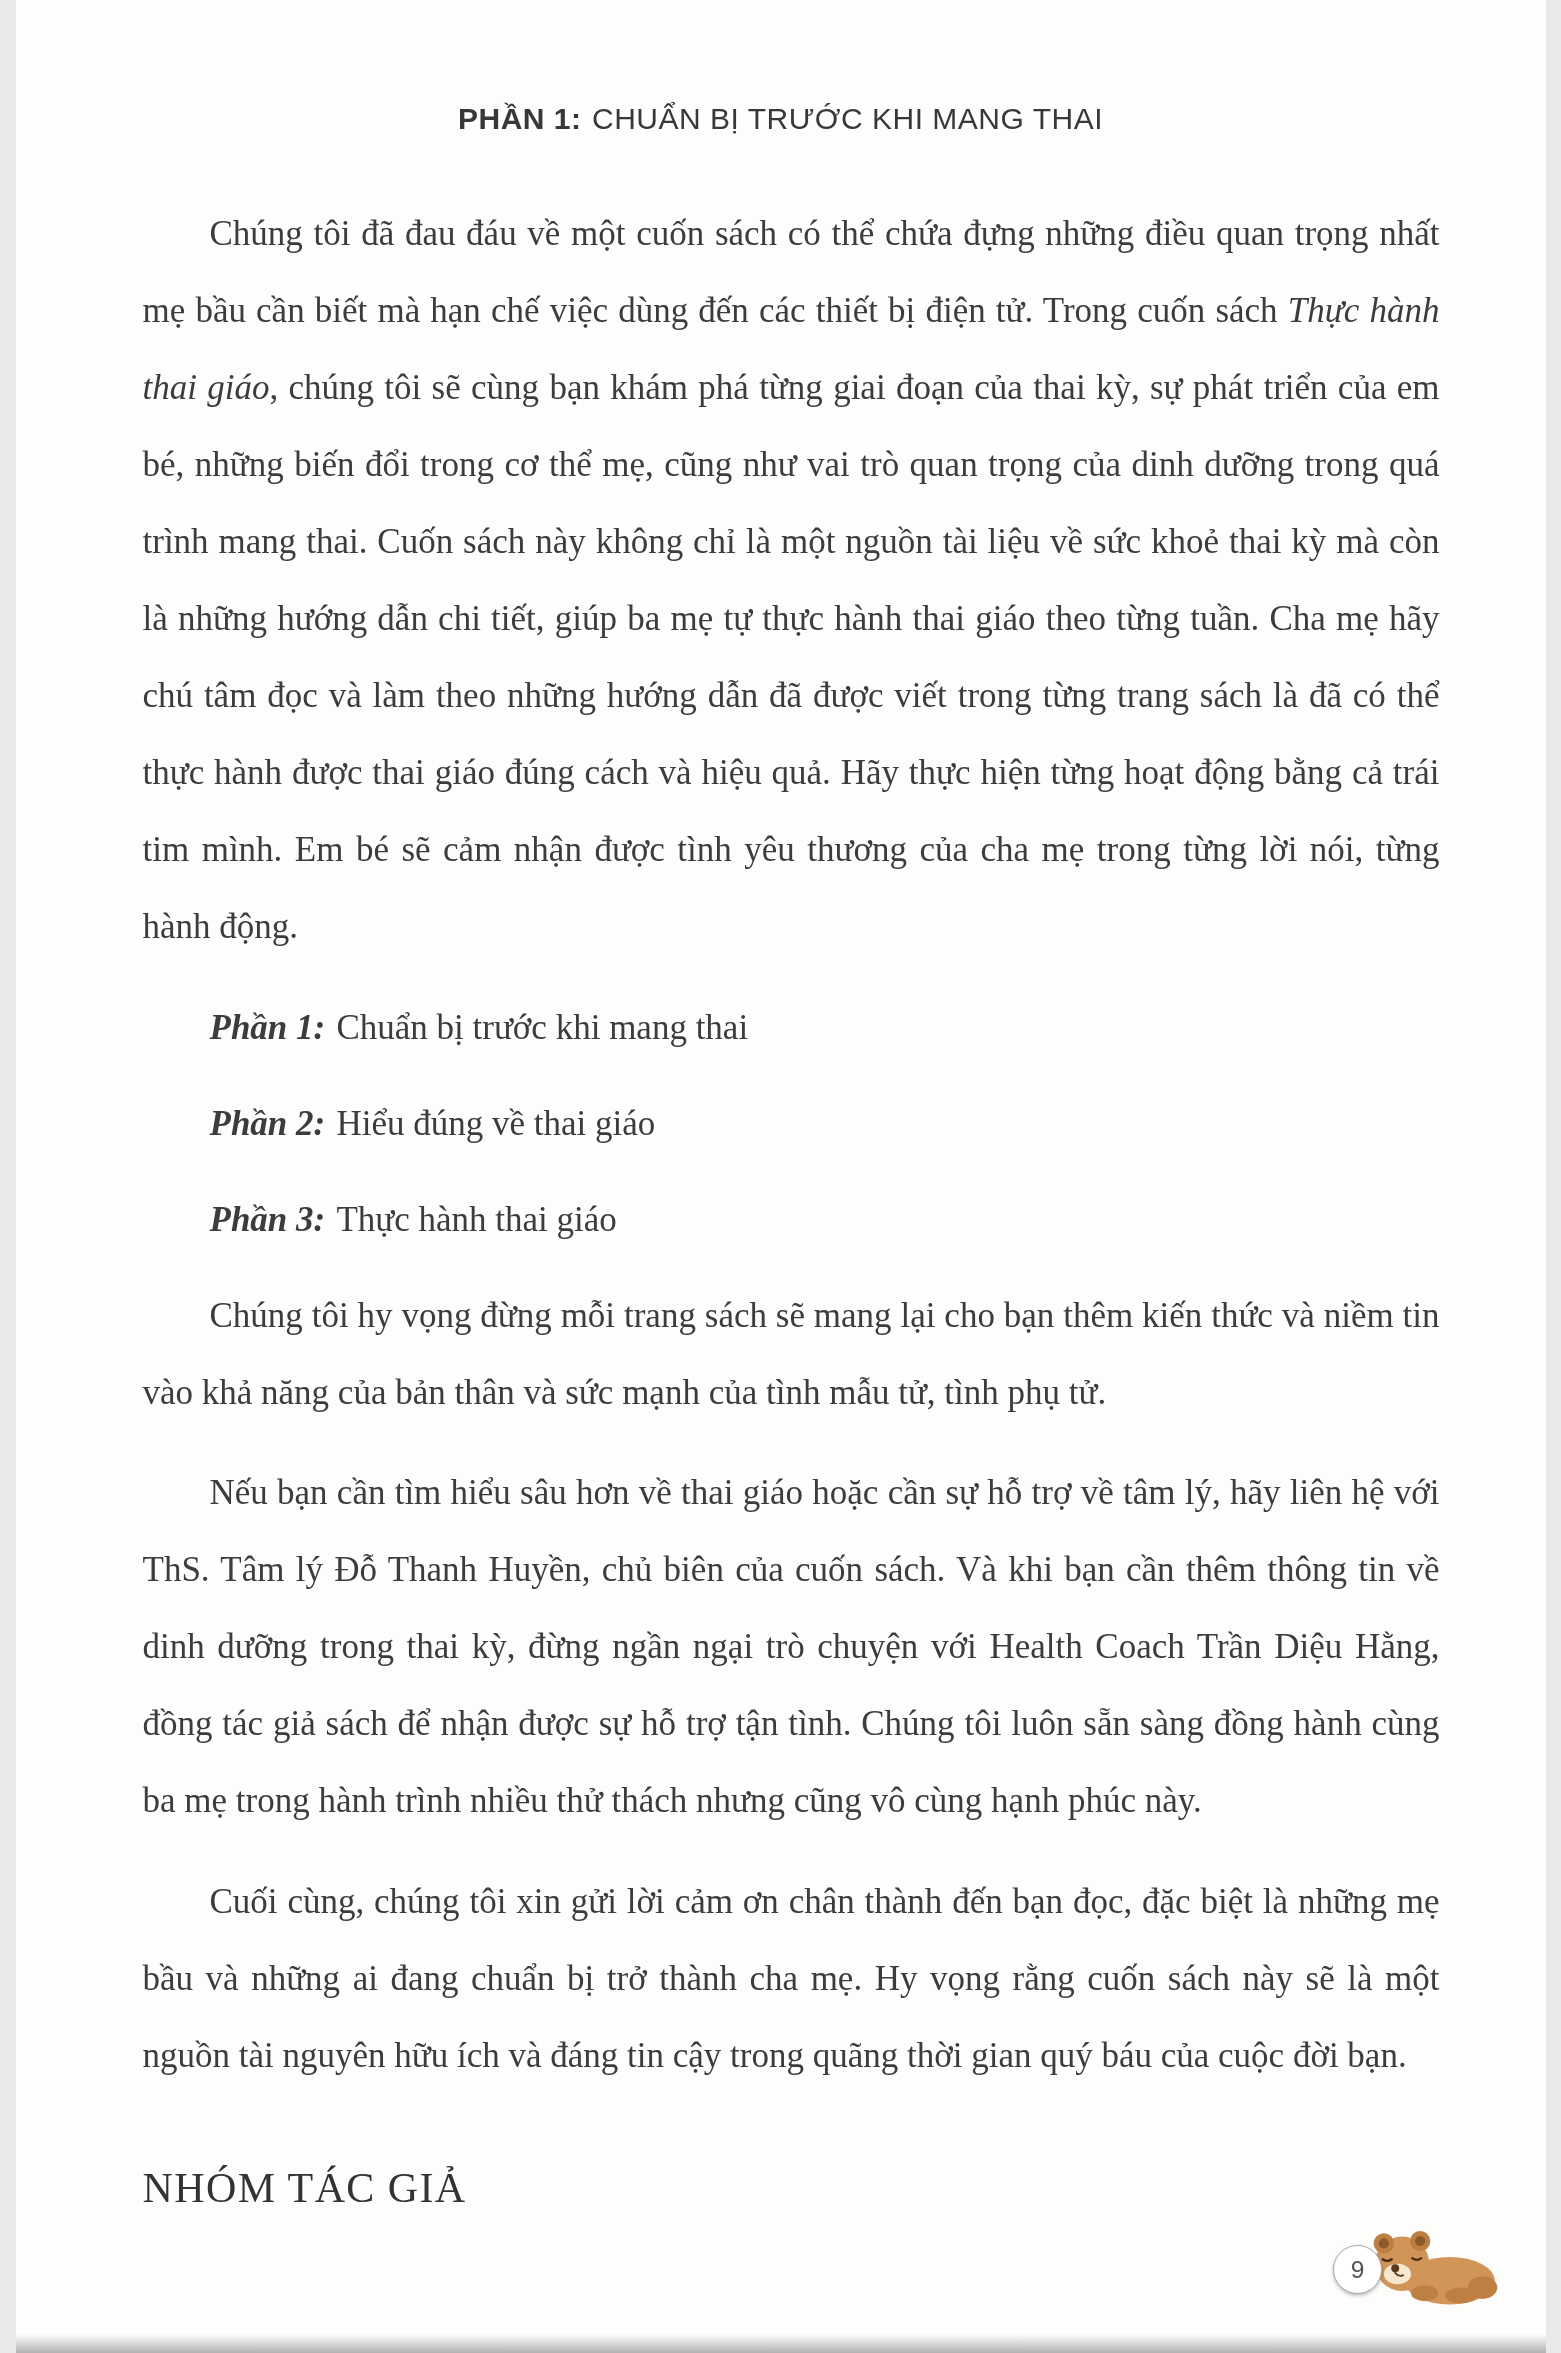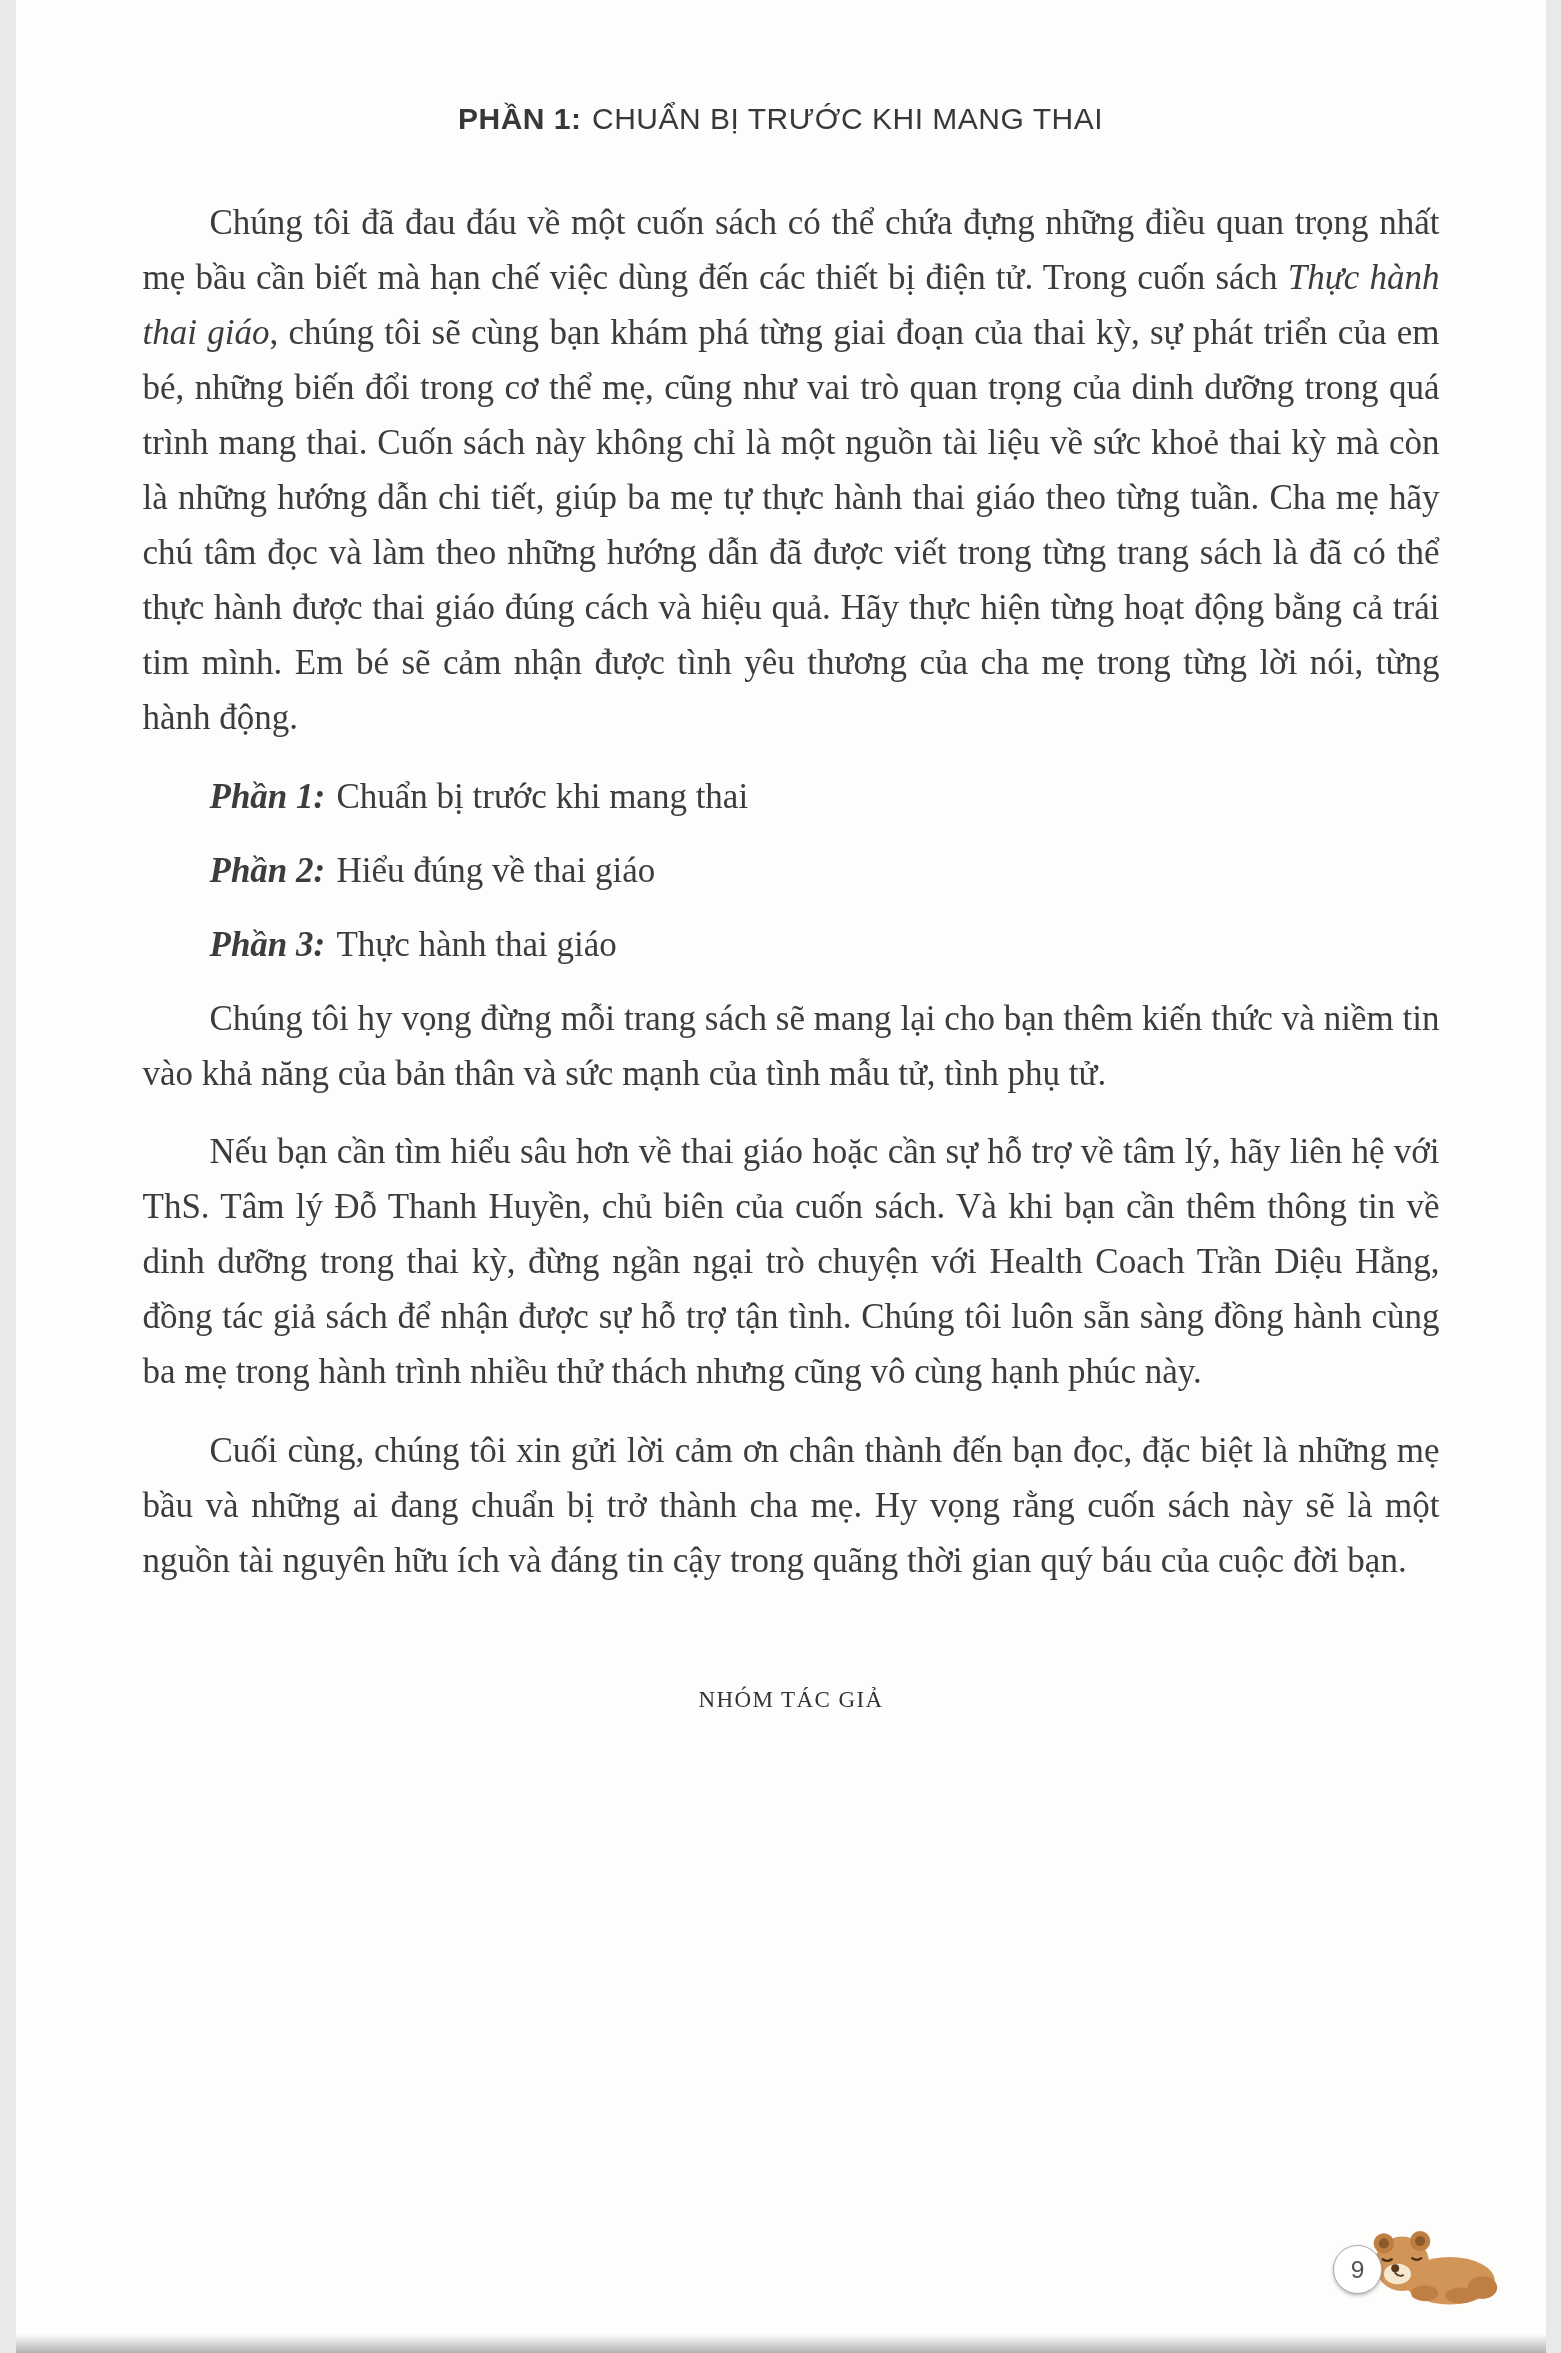--- a/index.html
+++ b/index.html
@@ -29,21 +29,21 @@
   }
   .chapter-header .hdr-label { font-weight: bold; }
   .chapter-header .hdr-title { font-weight: normal; margin-left: 0.35em; }
 
   .content {
     position: absolute;
     top: 195px;
     left: 127px;
     width: 1297px;
     font-size: 35px;
-    line-height: 55px;
+    line-height: 77px;
     text-align: justify;
   }
 
   .para {
     margin: 0 0 23.6px 0;
     text-indent: 67px;
   }
   .para.tight { margin-bottom: 18px; }
 
   .book-title-italic { font-style: italic; }
@@ -51,24 +51,24 @@
   .structure-list { margin: 0 0 5.4px 0; }
   .list-item {
     margin: 0 0 19px 0;
     padding-left: 67px;
     text-align: left;
   }
   .list-label { font-style: italic; font-weight: bold; }
   .list-text { margin-left: 0.32em; }
 
   .signature {
-    margin-top: 84px;
-    text-align: center;
+    margin-top: 56px;
+    text-align: left;
     text-indent: 0;
-    font-size: 23px;
+    font-size: 42px;
     letter-spacing: 1.4px;
     color: #333333;
   }
 
   .page-footer {
     position: absolute;
     right: 42px;
     bottom: 47px;
     display: flex;
     align-items: flex-end;

